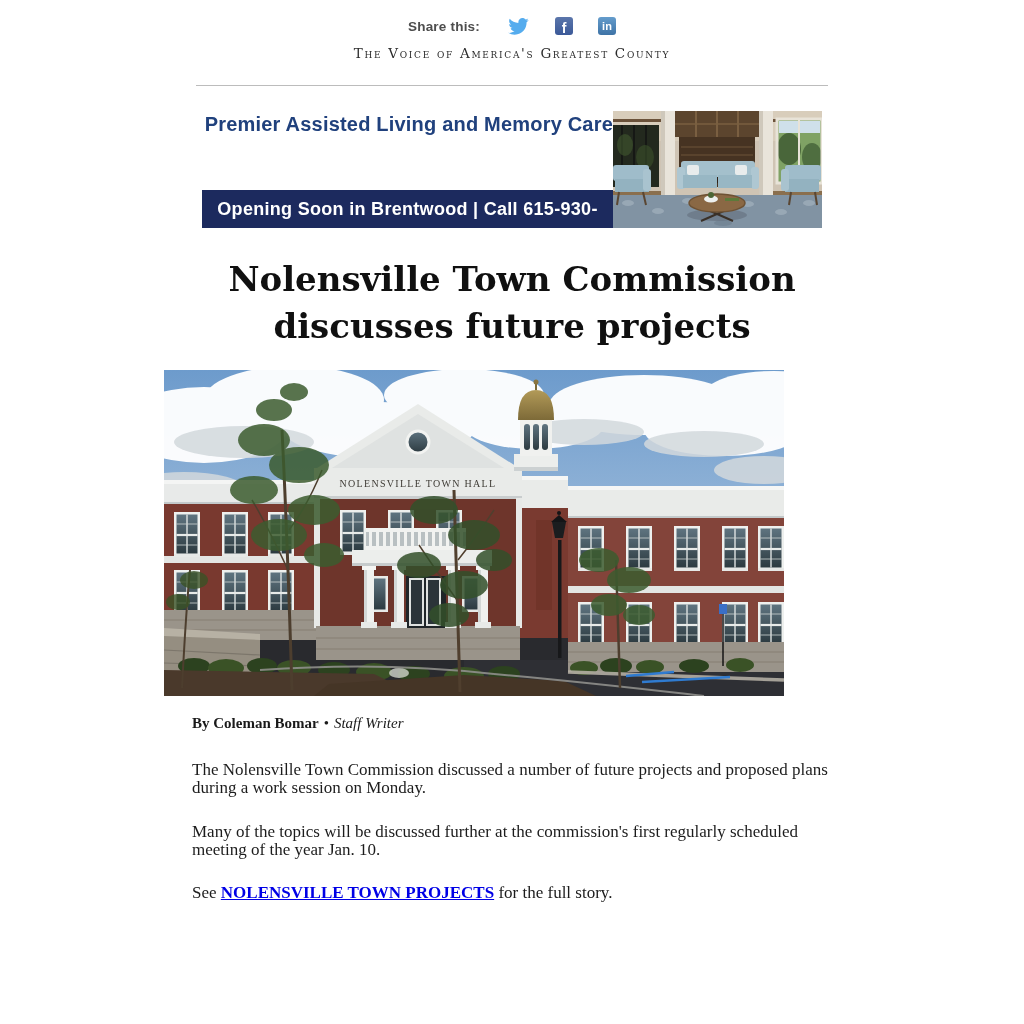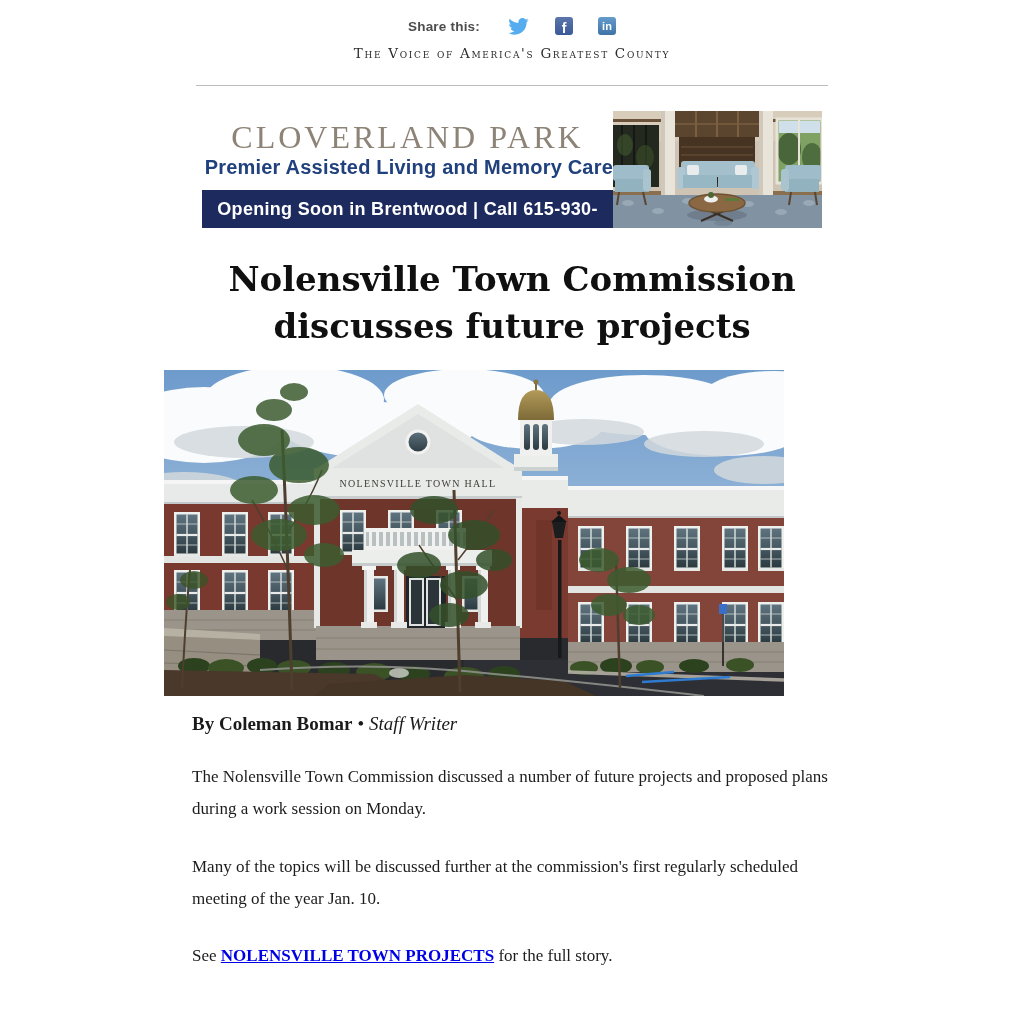--- a/index.html
+++ b/index.html
@@ -36,25 +36,25 @@
           color:#20417d;letter-spacing:.2px;}
   .ad-bar{position:absolute;left:0;bottom:0;width:100%;height:38px;background:#1c2a5e;color:#fff;
           font:700 18px/38px "Liberation Sans",sans-serif;text-align:center;letter-spacing:.3px;}
   .ad-photo{width:209px;height:117px;}
   .ad-photo svg,.photo svg{display:block;}
   
   .headline{margin:28px 0 0;text-align:center;font-family:"DejaVu Serif",serif;
             font-weight:700;font-size:34px;line-height:47px;color:#101010;}
   .headline span{display:block;}
   .photo{width:697px;height:326px;margin:20px auto 0;}
-  .byline{margin:16px 0 0 192px;width:664px;font-size:19px;line-height:23px;color:#1a1a1a;}
+  .byline{margin:16px 0 0 192px;width:664px;font-size:15px;line-height:23px;color:#1a1a1a;}
   .byline strong{font-weight:700;}
   .byline .sep{margin:0 5px;}
   .byline em{font-style:italic;}
-  .bodyp{margin:26px 0 0 192px;width:664px;font-size:17px;line-height:32px;color:#1c1c1c;}
+  .bodyp{margin:26px 0 0 192px;width:664px;font-size:17px;line-height:18px;color:#1c1c1c;}
   .bodyp.last{margin-top:25px;}
   .story-link{color:#0000e6;font-weight:700;text-decoration:underline;cursor:pointer;}
 </style>
 </head>
 <body>
 
 <div>
 
   <div class="share-row">
     <span class="share-label">Share this:</span>
@@ -72,21 +72,20 @@
   </div>
 
   <div class="masthead">
     <div class="tagline">The Voice of America's Greatest County</div>
   </div>
 
   <hr class="divider">
 
   <a class="ad">
     <span class="ad-left">
-      <span class="ad-title" style="display:block">CLOVERLAND PARK</span>
       <span class="ad-sub" style="display:block">Premier Assisted Living and Memory Care</span>
       <span class="ad-bar">Opening Soon in Brentwood | Call 615-930-3477!</span>
     </span>
     <span class="ad-photo">
       <svg width="209" height="117" viewBox="0 0 209 117">
         <rect width="209" height="117" fill="#cfc4b4"></rect>
         <g>
           <rect width="209" height="30" fill="#d8cdbb"></rect>
           <rect y="8" width="209" height="3" fill="#6b523a"></rect>
           <rect x="62" width="84" height="26" fill="#5c452e"></rect>

